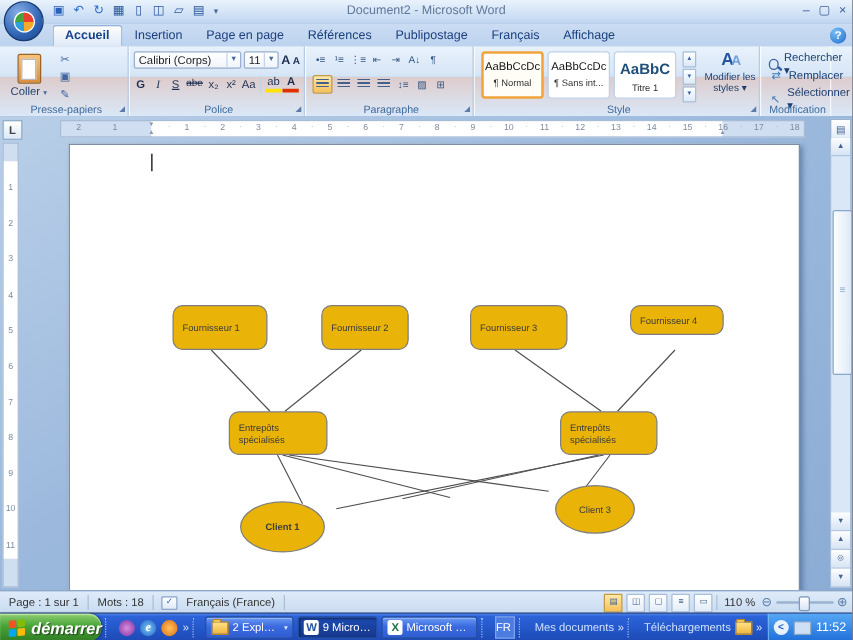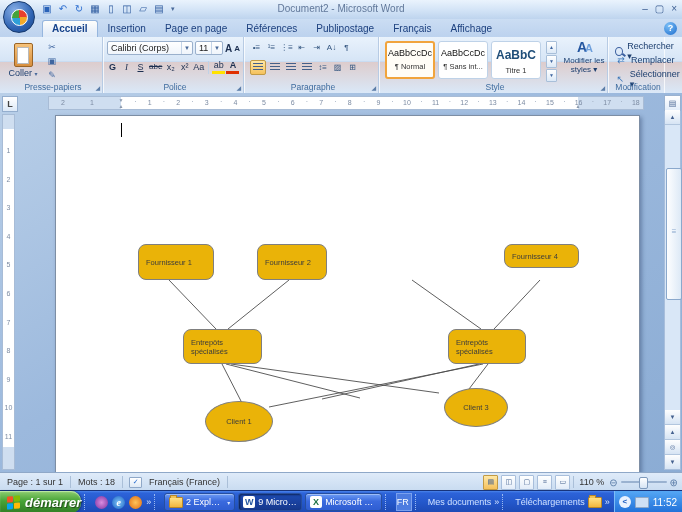--- a/index.html
+++ b/index.html
@@ -390,24 +390,25 @@
           <line x1="484" y1="164" x2="438" y2="213" stroke="#4d4d4d" stroke-width="0.9"></line>
           <line x1="166" y1="248" x2="186" y2="287" stroke="#4d4d4d" stroke-width="0.9"></line>
           <line x1="170" y1="248" x2="304" y2="282" stroke="#4d4d4d" stroke-width="0.9"></line>
           <line x1="175" y1="248" x2="383" y2="277" stroke="#4d4d4d" stroke-width="0.9"></line>
           <line x1="427" y1="248" x2="213" y2="291" stroke="#4d4d4d" stroke-width="0.9"></line>
           <line x1="423" y1="248" x2="266" y2="283" stroke="#4d4d4d" stroke-width="0.9"></line>
           <line x1="432" y1="248" x2="413" y2="273" stroke="#4d4d4d" stroke-width="0.9"></line>
         </svg>
     <div class="node rect" style="left: 82px; top: 128px; width: 76px; height: 36px;">Fournisseur 1</div>
         <div class="node rect" style="left: 201px; top: 128px; width: 70px; height: 36px;">Fournisseur 2</div>
+        <div class="node rect" style="left: 320px; top: 128px; width: 78px; height: 36px;">Fournisseur 3</div>
         <div class="node rect" style="left: 448px; top: 128px; width: 75px; height: 24px;">Fournisseur 4</div>
         <div class="node rect" style="left: 127px; top: 213px; width: 79px; height: 35px;">Entrepôts spécialisés</div>
         <div class="node rect" style="left: 392px; top: 213px; width: 78px; height: 35px;">Entrepôts spécialisés</div>
-        <div class="node ellipse" style="left: 149px; top: 285px; width: 68px; height: 41px;">Client 1</div>
+        <div class="node ellipse" style="left: 136px; top: 285px; width: 68px; height: 41px; font-weight: bold;">Client 1</div>
         <div class="node ellipse" style="left: 388px; top: 272px; width: 64px; height: 39px;">Client 3</div>
       </div>
 
     <div class="vsb">
       <div class="sbb rulbtn">▤</div>
       <div class="sbb">▲</div>
       <div class="sb-thumb"></div>
       <div class="sb-bottom">
         <div class="sbb">▼</div>
         <div class="sbb">▲</div>

